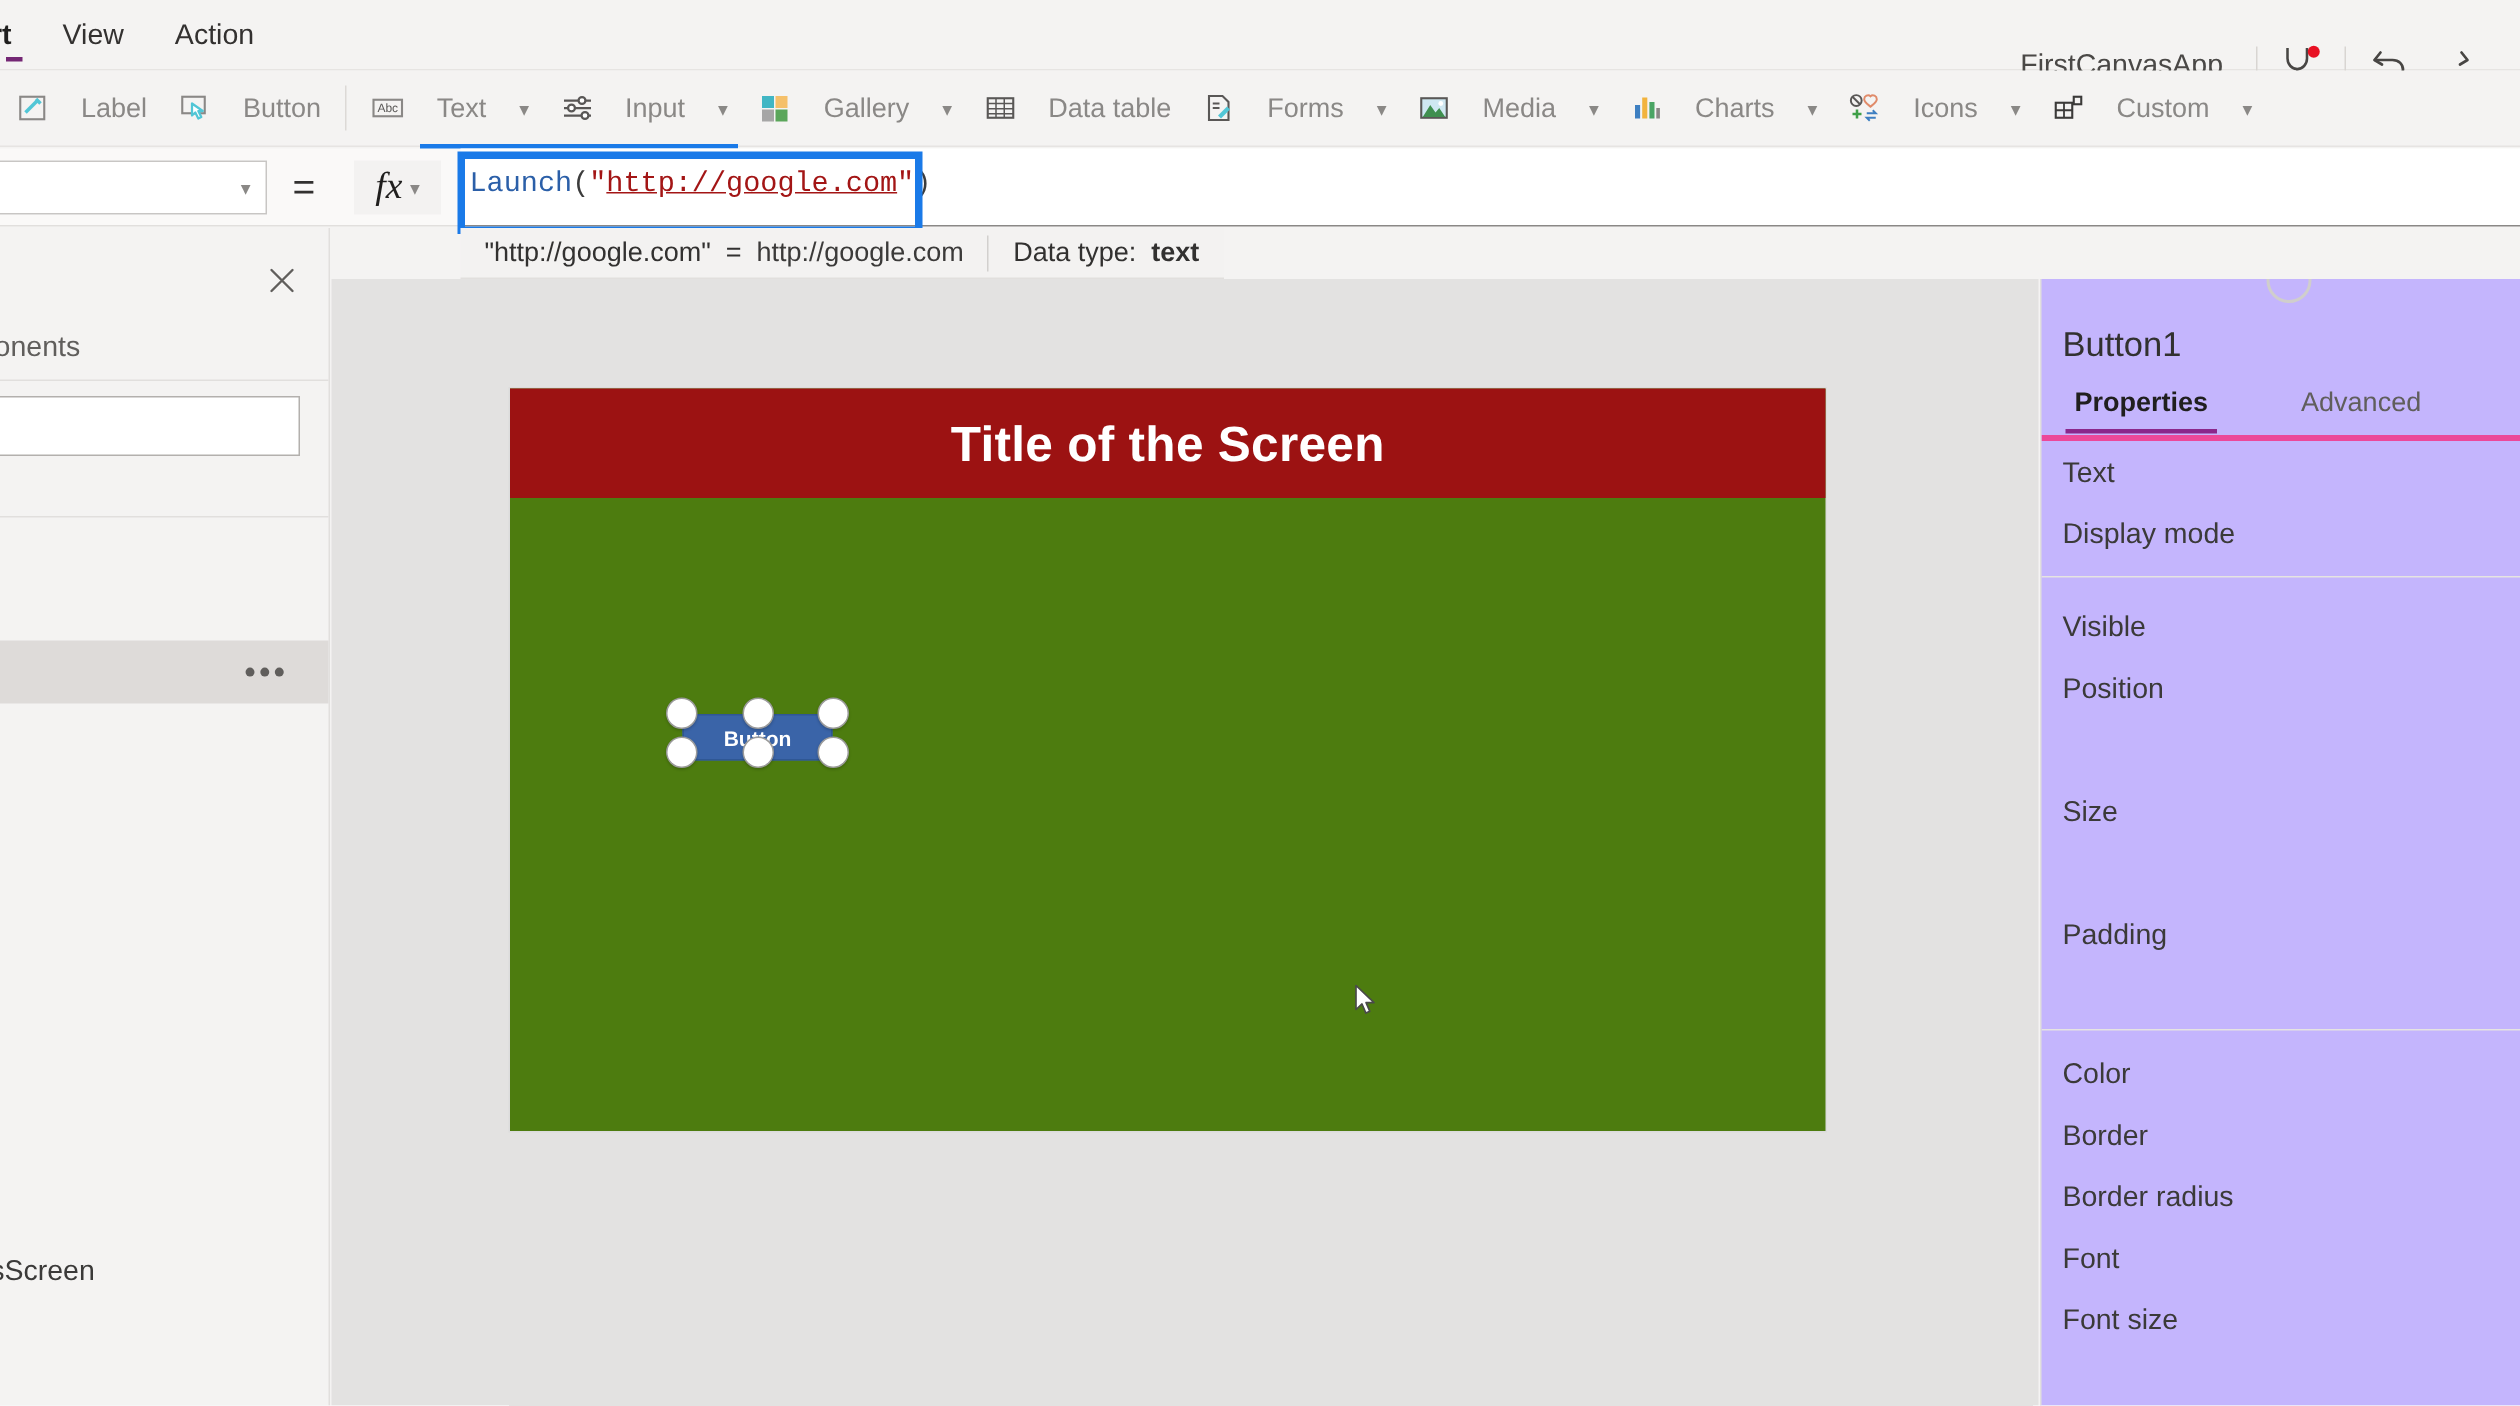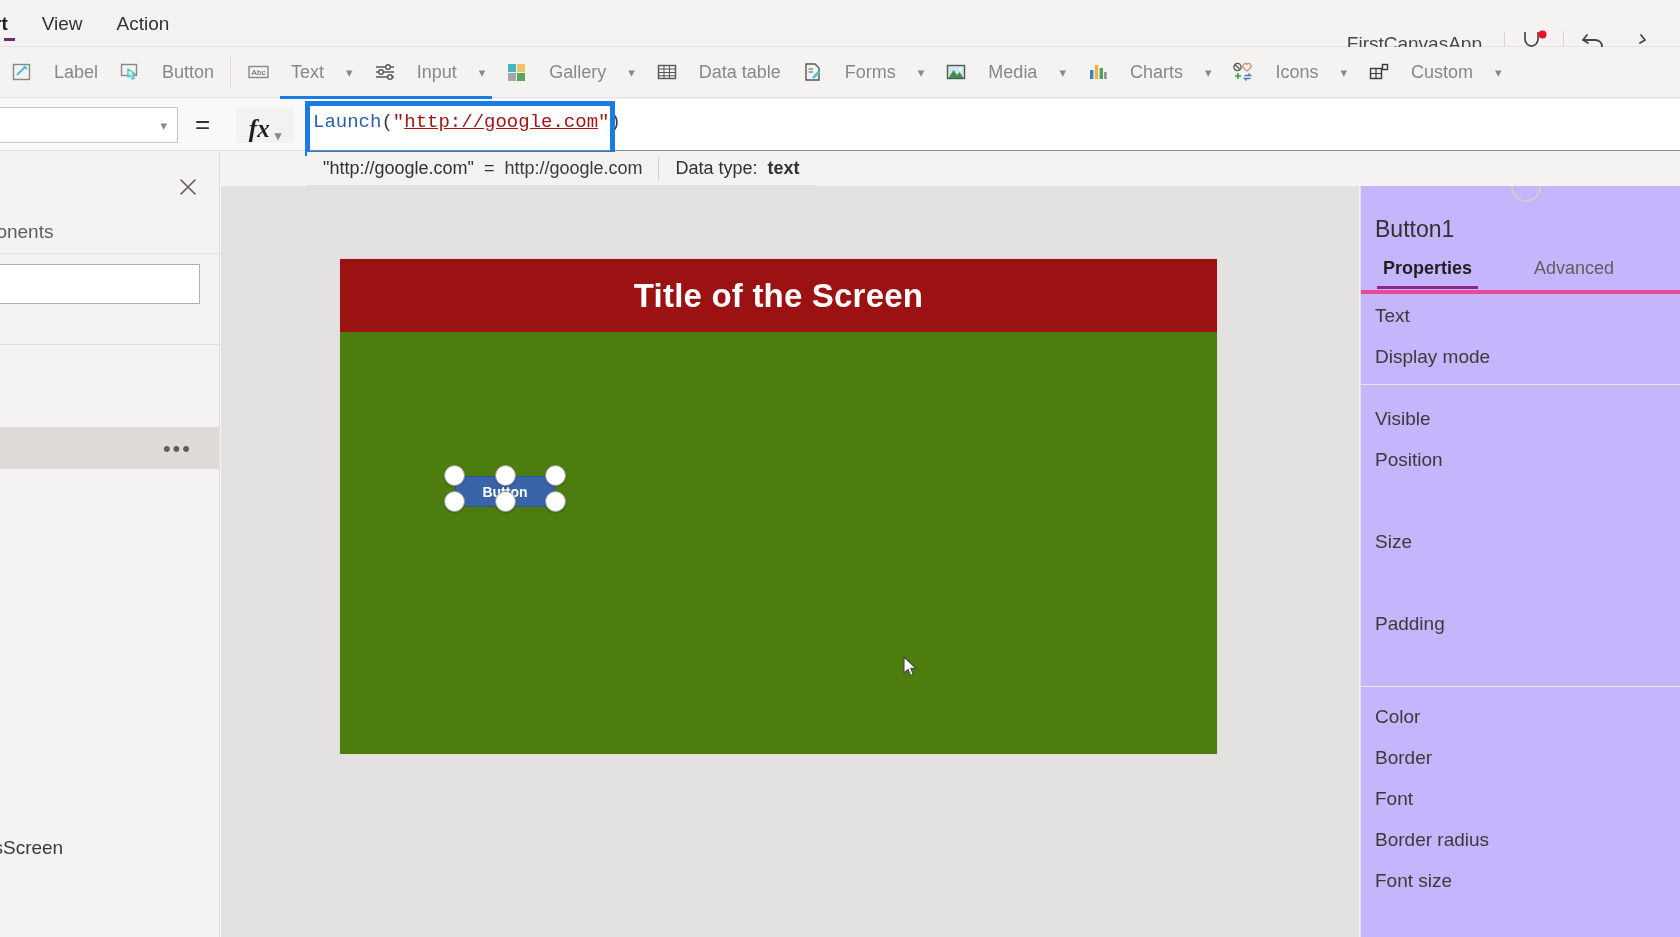--- a/index.html
+++ b/index.html
@@ -106,21 +106,21 @@
     padding-right: 10px;
   }
   .equals {
     position: absolute; left: 195px; top: 10px;
     font-size: 26px; color: #323130; font-weight: 400;
   }
   .fx-btn {
     position: absolute; left: 236px; top: 8px;
     width: 58px; height: 36px;
     background: #f3f2f1;
-    display: flex; align-items: flex-end; justify-content: center; gap: 3px; font-weight: bold;
+    display: flex; align-items: center; justify-content: center; gap: 3px;
   }
   .fx-glyph {
     font-family: "Liberation Serif", serif;
     font-style: italic; font-size: 25px; color: #201f1e;
   }
 
   .formula-wrap {
     position: absolute; left: 307px; top: 0;
     right: 0; height: 52px;
     background: #ffffff;
@@ -614,24 +614,24 @@
     <div class="rp-hr" style="top:500px"></div>
 
     <div class="rp-section" style="top:510px">
       <div class="rp-row">
         <span>Color</span>
       </div>
       <div class="rp-row">
         <span>Border</span>
       </div>
       <div class="rp-row">
+        <span>Border radius</span>
+      </div>
+      <div class="rp-row">
         <span>Font</span>
       </div>
       <div class="rp-row">
-        <span>Border radius</span>
-      </div>
-      <div class="rp-row">
         <span>Font size</span>
       </div>
     </div>
   </div>
 
 </div>
 
 </body></html>

